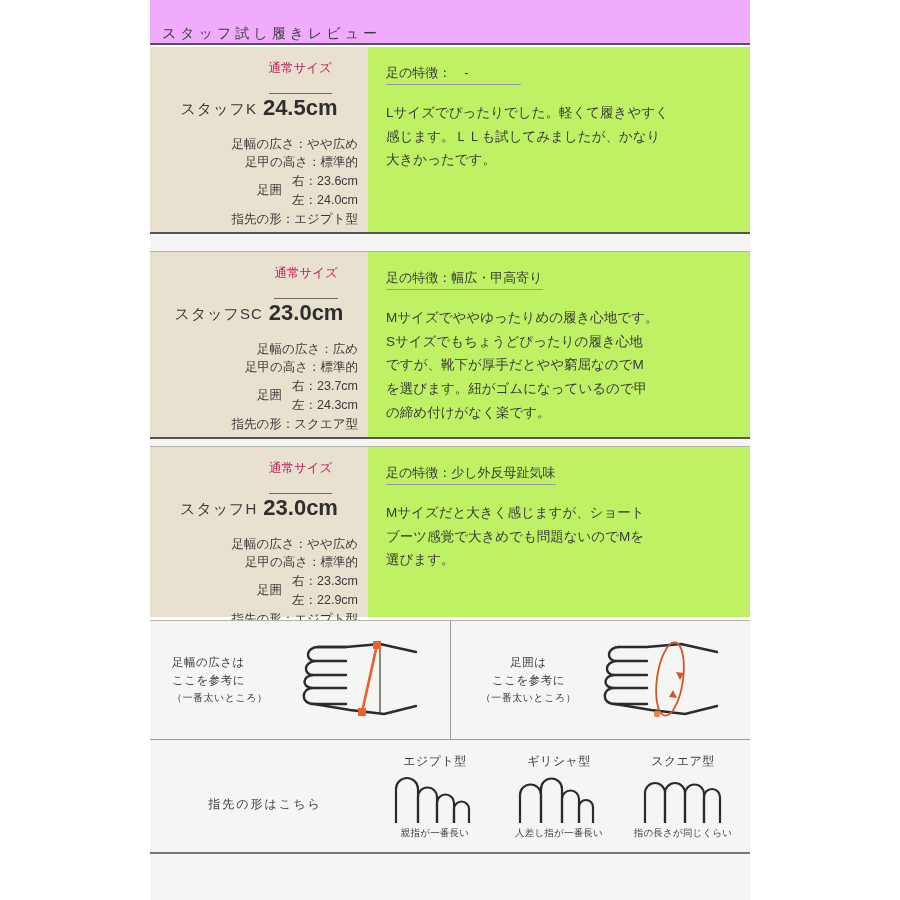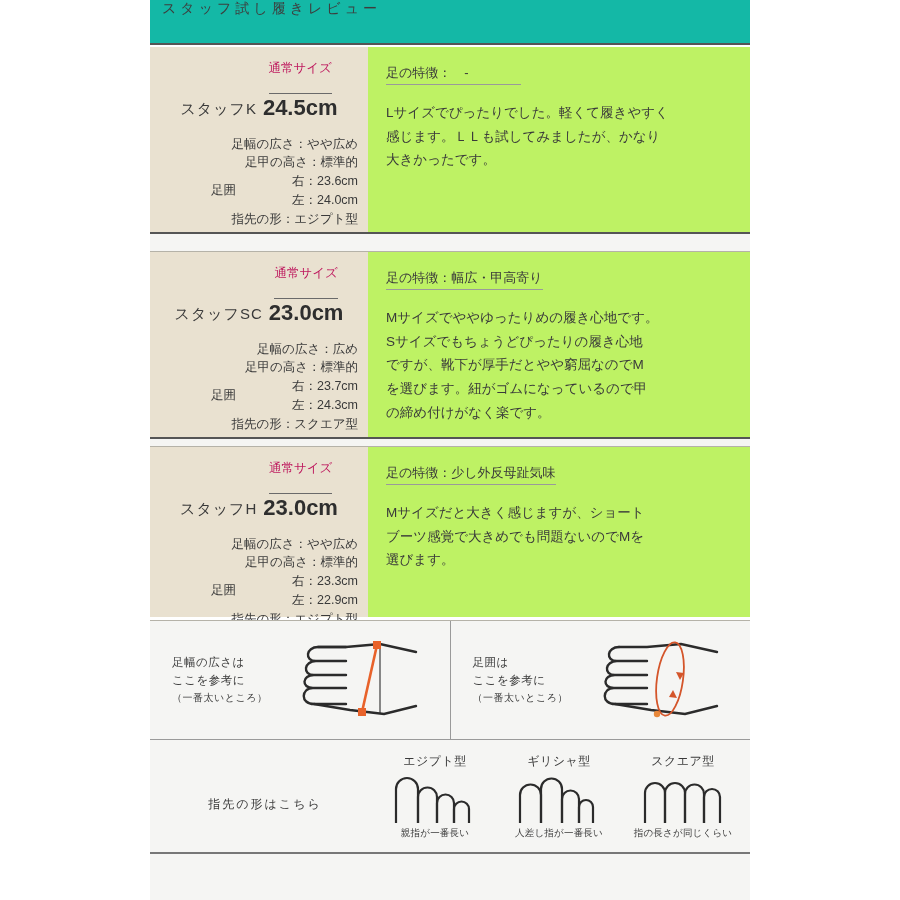--- a/index.html
+++ b/index.html
@@ -21,25 +21,25 @@
     height: 900px;
   }
 
   
   .header {
     position: absolute;
     left: 150px;
     top: 0;
     width: 600px;
     height: 45px;
-    background: #14b8a6;
+    background: #f0abfc;
     border-bottom: 2px solid #555555;
     box-sizing: border-box;
     display: flex;
-    align-items: flex-start;
+    align-items: flex-end;
   }
   .header-title {
     font-size: 14px;
     letter-spacing: 4px;
     color: #3d3d3d;
     padding-left: 12px;
   }
 
   
   .staff-block {
@@ -128,21 +128,20 @@
     align-items: center;
     white-space: nowrap;
   }
   .girth-label {
     margin-right: 10px;
   }
   .girth-vals {
     display: flex;
     flex-direction: column;
     align-items: flex-start;
-    margin-left: 46px;
   }
 
   .review {
     flex: 1;
     background: #bef264;
     box-sizing: border-box;
     padding: 16px 22px 10px 18px;
   }
   .feature {
     display: inline-block;
@@ -176,21 +175,21 @@
     height: 118px;
     border-bottom: 1px solid #9a9a9a;
   }
   .diagram-cell {
     flex: 1;
     display: flex;
     align-items: center;
     position: relative;
     padding: 0 6px;
   }
-  .diagram-cell + .diagram-cell { border-left: 1px solid #9a9a9a; }
+  .diagram-cell + .diagram-cell { border-left: 1px solid #9a9a9a; text-align: center; }
   .cell-caption {
     font-size: 11.5px;
     line-height: 1.55;
     color: #3a3a3a;
     letter-spacing: 0.5px;
     width: 128px;
     padding-left: 16px;
     box-sizing: border-box;
   }
   .cell-caption .small { font-size: 10px; }

